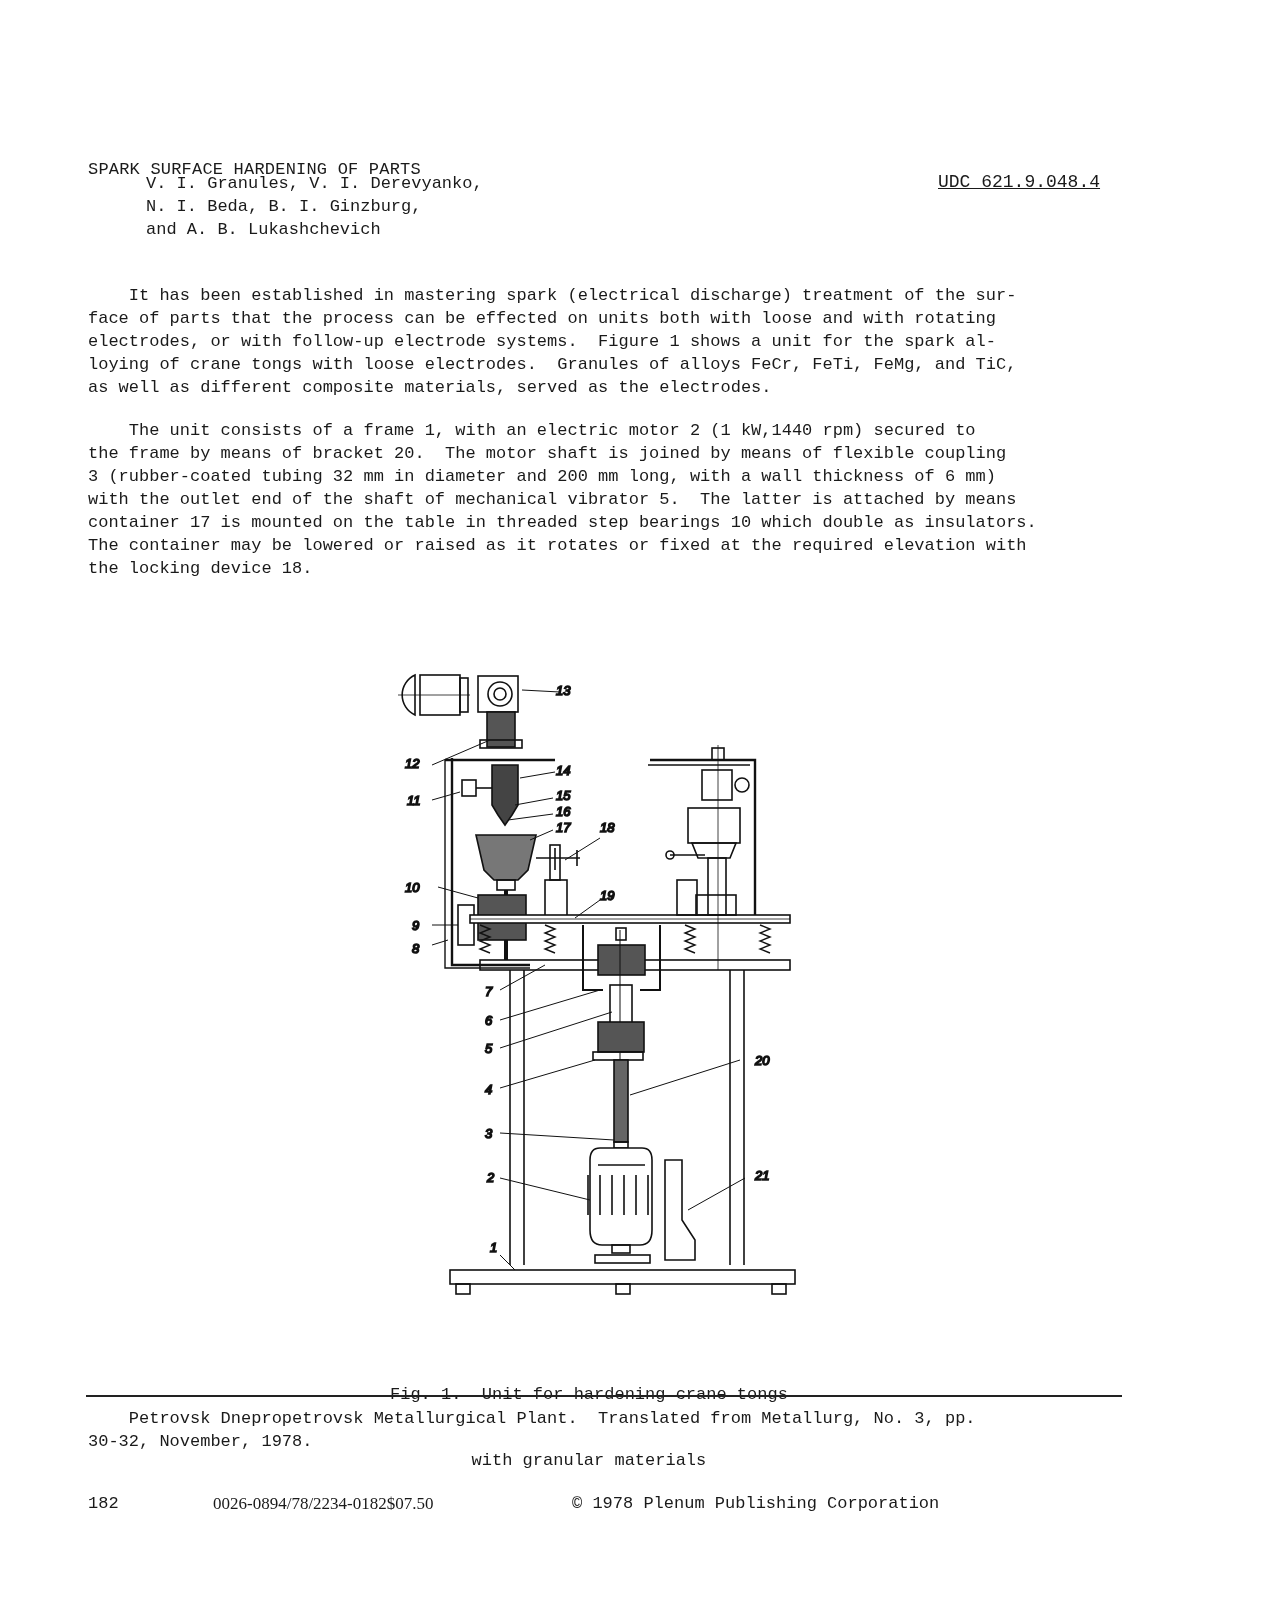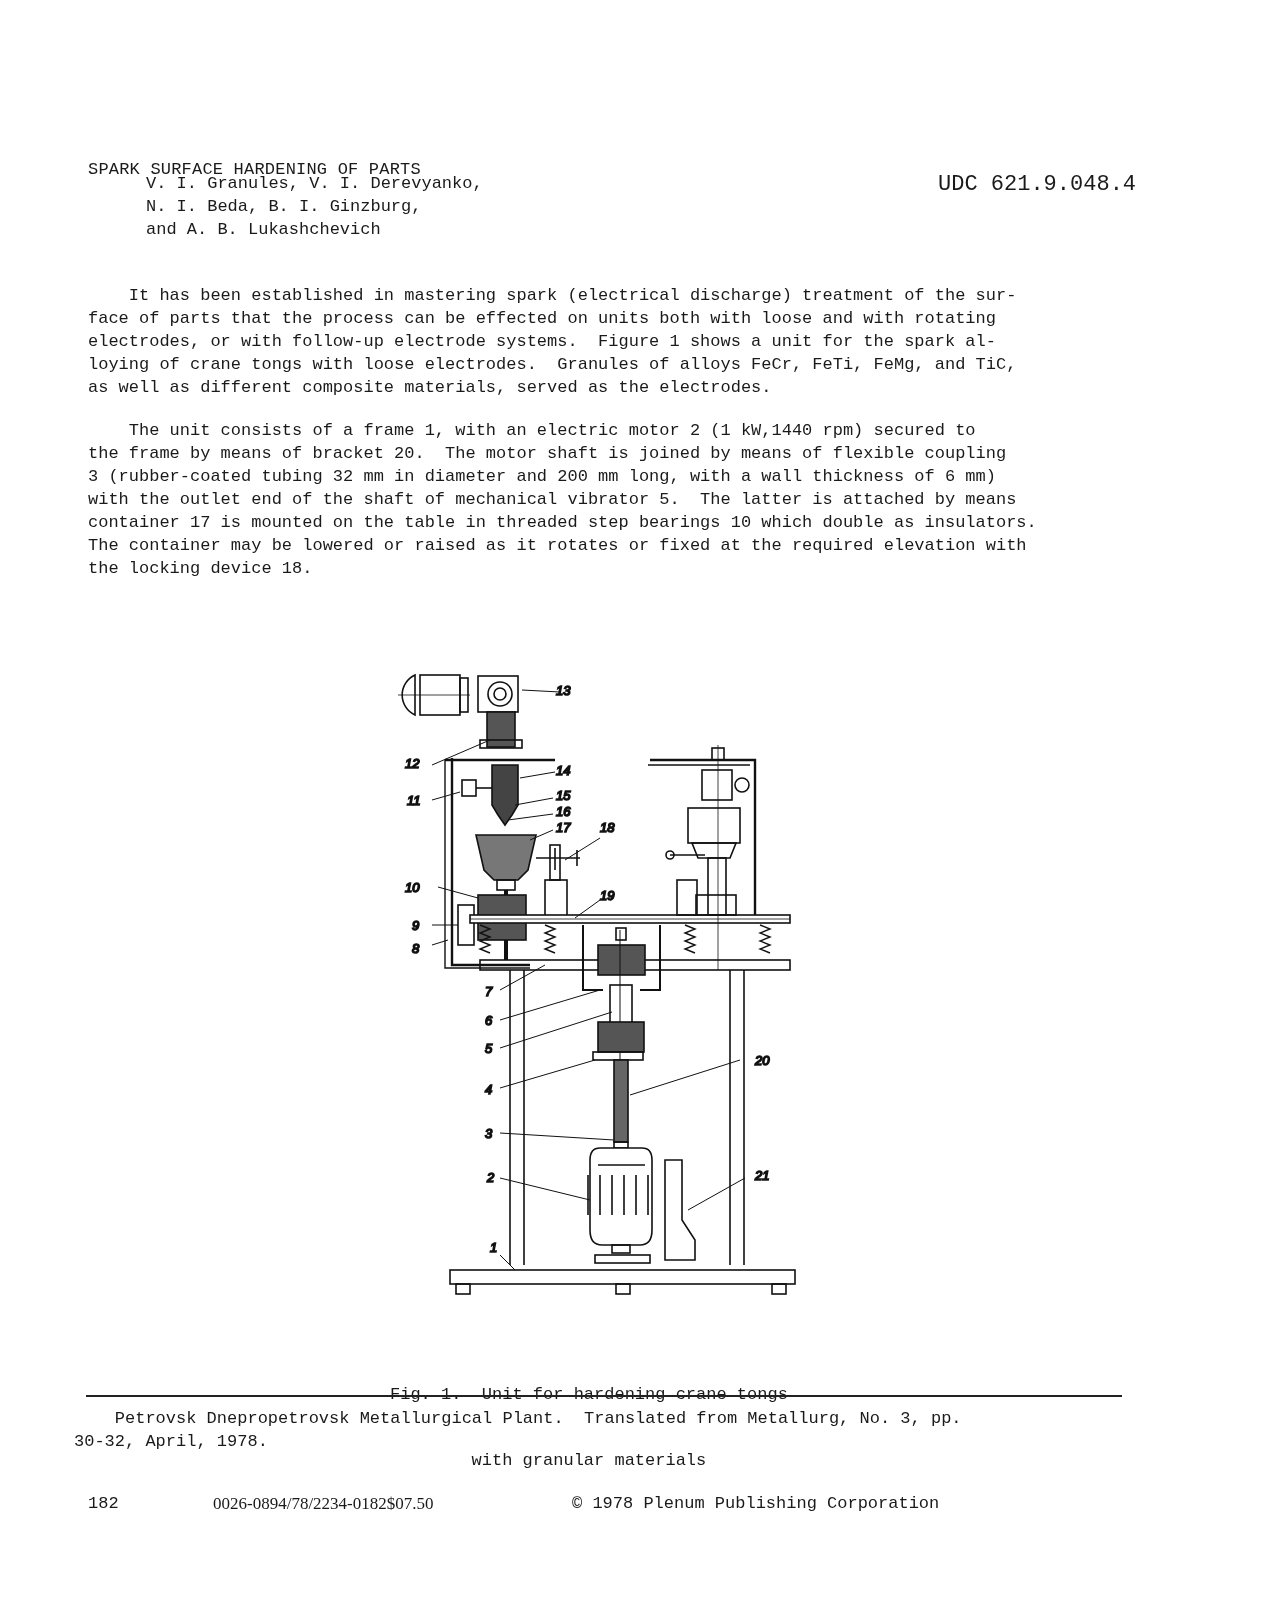--- a/index.html
+++ b/index.html
@@ -3,29 +3,29 @@
 <meta charset="utf-8">
 <style>
   html, body { margin: 0; padding: 0; background: #ffffff; }
   body {
     width: 1267px; height: 1613px; position: relative; overflow: hidden;
     font-family: "Liberation Mono", "DejaVu Sans Mono", monospace;
     color: #1a1a1a;
   }
   .title { position: absolute; left: 88px; top: 128px; font-size: 17px; letter-spacing: 0.2px; margin-top: 32px; }
   .authors { position: absolute; left: 146px; top: 172px; font-size: 17px; line-height: 23px; }
-  .udc { position: absolute; left: 938px; top: 172px; font-size: 22px; }
+  .udc { position: absolute; left: 938px; top: 172px; font-size: 18px; text-decoration: underline; }
   .para { position: absolute; left: 88px; width: 1036px; font-size: 17px; line-height: 23px; }
   .para .line { display: block; white-space: pre; }
   .p1 { top: 284px; }
   .p2 { top: 419px; }
   .figure { position: absolute; left: 380px; top: 660px; width: 430px; height: 650px; }
   .caption { position: absolute; left: 390px; top: 1340px; font-size: 17px; line-height: 22px; white-space: pre; }
   .rule { position: absolute; left: 86px; top: 1395px; width: 1036px; height: 0; border-top: 2px solid #222; }
-  .footnote { position: absolute; left: 74px; top: 1407px; font-size: 17px; line-height: 23px; }
+  .footnote { position: absolute; left: 88px; top: 1407px; font-size: 17px; line-height: 23px; }
   .footnote .line { display: block; white-space: pre; }
   .bottom { position: absolute; top: 1494px; font-size: 17px; text-align: right; }
   .pagenum { left: 88px; }
   .code { left: 213px; font-family: Liberation Serif, serif; }
   .copyright { left: 572px; }
   svg text { font-family: "Liberation Sans", sans-serif; font-style: italic; font-size: 13px; fill: #111; }
 </style>
 </head>
 <body>
 
@@ -202,18 +202,18 @@
 
 <div class="caption">
   <div>Fig. 1.  Unit for hardening crane tongs</div>
   <div>        with granular materials</div>
 </div>
 
 <div class="rule"></div>
 
 <div class="footnote">
   <span class="line">    Petrovsk Dnepropetrovsk Metallurgical Plant.  Translated from Metallurg, No. 3, pp.</span>
-  <span class="line">30-32, April, 1978.</span>
+  <span class="line">30-32, November, 1978.</span>
 </div>
 
 <div class="bottom pagenum">182</div>
 <div class="bottom code">0026-0894/78/2234-0182$07.50</div>
 <div class="bottom copyright">© 1978 Plenum Publishing Corporation</div>
 
 </body></html>

